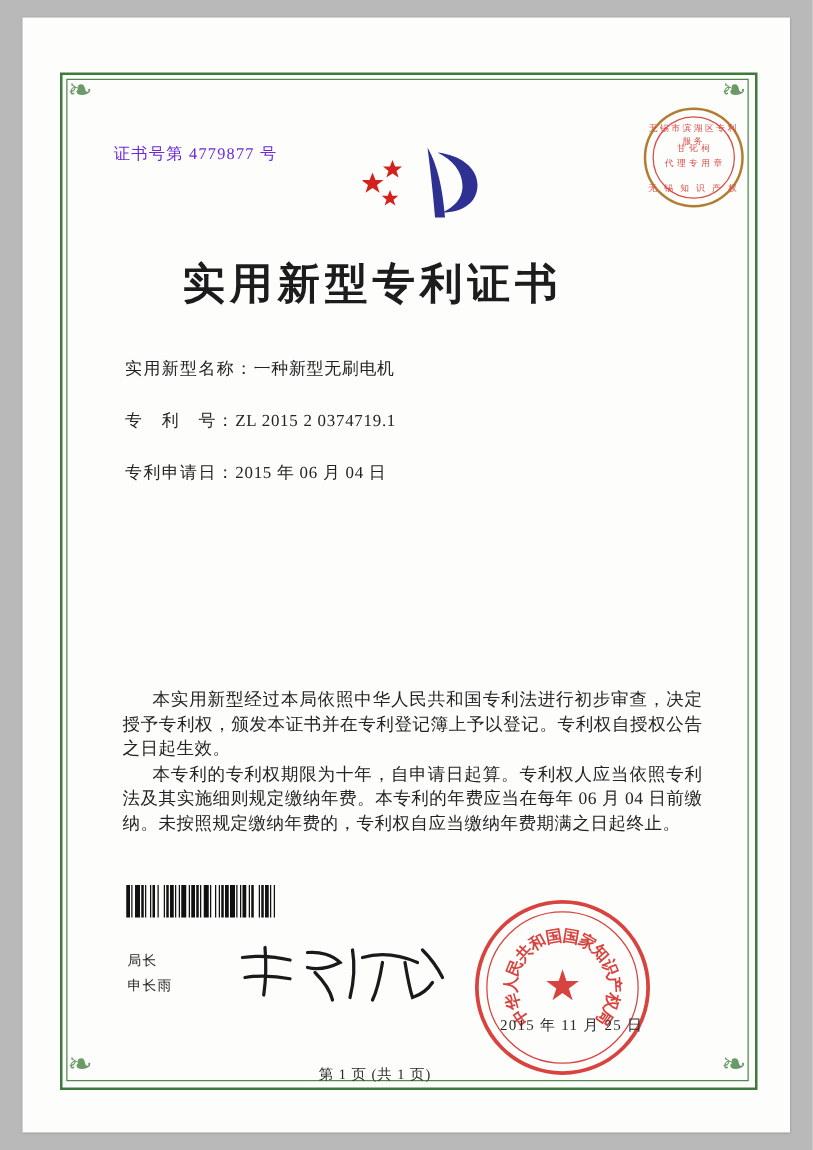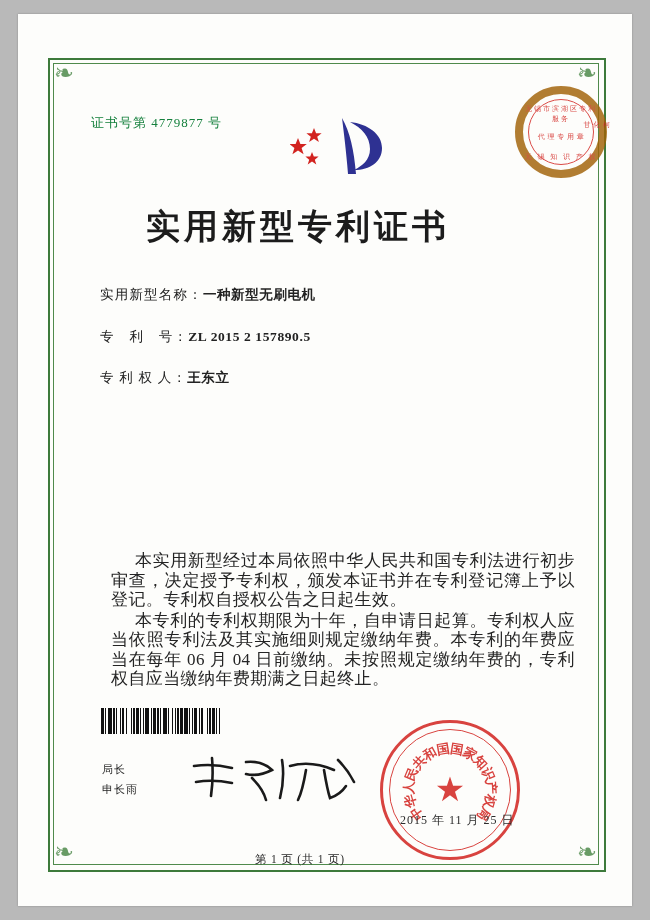--- a/index.html
+++ b/index.html
@@ -53,59 +53,59 @@
   .corner.tr { left: 556px; top: 47px; }
   .corner.bl { left: 33px; top: 826px; }
   .corner.br { left: 556px; top: 826px; }
 
   
   .cert-no {
     position: absolute;
     left: 73px;
     top: 100px;
     font-size: 13px;
-    color: #15803d;
+    color: #6d28d9;
     letter-spacing: 1px;
   }
 
   
   .logo {
     position: absolute;
     left: 272px;
     top: 98px;
     width: 110px;
     height: 68px;
   }
   
   .seal-top {
     position: absolute;
     left: 497px;
     top: 72px;
     width: 76px;
     height: 76px;
-    border: 8px solid #a16207;
+    border: 2px solid #a16207;
     border-radius: 50%;
     color: #d2231f;
     opacity: 0.82;
   }
   .seal-top .ring {
     position: absolute;
     left: 5px; top: 5px; right: 5px; bottom: 5px;
     border: 1px solid #d2231f;
     border-radius: 50%;
   }
   .seal-top .st-line {
     position: absolute;
     width: 100%;
     text-align: center;
     font-size: 7px;
     letter-spacing: 0.5px;
     font-family: "Liberation Serif", serif;
   }
-  .seal-top .st-line.l1 { top: 26px; padding-left: 36px; }
+  .seal-top .st-line.l1 { top: 26px; }
   .seal-top .st-line.l2 { top: 38px; }
   .seal-top .st-arc-top {
     position: absolute;
     top: 10px;
     width: 100%;
     text-align: center;
     font-size: 7px;
     letter-spacing: 2px;
   }
   .seal-top .st-arc-bot {
@@ -139,34 +139,33 @@
     width: 470px;
   }
   .field-row {
     font-size: 13.5px;
     color: #232323;
     margin-bottom: 23.5px;
     letter-spacing: 0.6px;
     white-space: nowrap;
   }
   .field-label { letter-spacing: 1.2px; }
-  .field-value { letter-spacing: 0.6px; font-weight: bold; }
+  .field-value { letter-spacing: 0.6px; }
 
   
   .body-text {
     position: absolute;
     left: 80px;
     top: 537px;
     width: 464px;
-    font-size: 17px;
+    font-size: 14px;
     line-height: 19.5px;
     color: #242424;
     letter-spacing: 0.4px;
     text-align: justify;
-    margin-left: 13px;
   }
   .body-text p {
     margin: 0 0 1px 0;
     text-indent: 24px;
   }
 
   
   .barcode {
     position: absolute;
     left: 83px;
@@ -298,24 +297,24 @@
     <div class="st-arc-bot">无 锡 知 识 产 权</div>
   </div>
 
   <div class="title">实用新型专利证书</div>
 
   <div class="fields">
     <div class="field-row">
       <span class="field-label">实用新型名称：</span><span class="field-value">一种新型无刷电机</span>
     </div>
     <div class="field-row">
-      <span class="field-label">专　利　号：</span><span class="field-value">ZL 2015 2 157890.5</span>
+      <span class="field-label">专　利　号：</span><span class="field-value">ZL 2015 2 0374719.1</span>
     </div>
     <div class="field-row">
-      <span class="field-label">专 利 权 人：</span><span class="field-value">王东立</span>
+      <span class="field-label">专利申请日：</span><span class="field-value">2015 年 06 月 04 日</span>
     </div>
   </div>
 
   <div class="body-text">
     <p>本实用新型经过本局依照中华人民共和国专利法进行初步审查，决定授予专利权，颁发本证书并在专利登记簿上予以登记。专利权自授权公告之日起生效。</p>
     <p>本专利的专利权期限为十年，自申请日起算。专利权人应当依照专利法及其实施细则规定缴纳年费。本专利的年费应当在每年 06 月 04 日前缴纳。未按照规定缴纳年费的，专利权自应当缴纳年费期满之日起终止。</p>
   </div>
 
   <div class="barcode">
       <i style="left: 0px; width: 3px;"></i>

